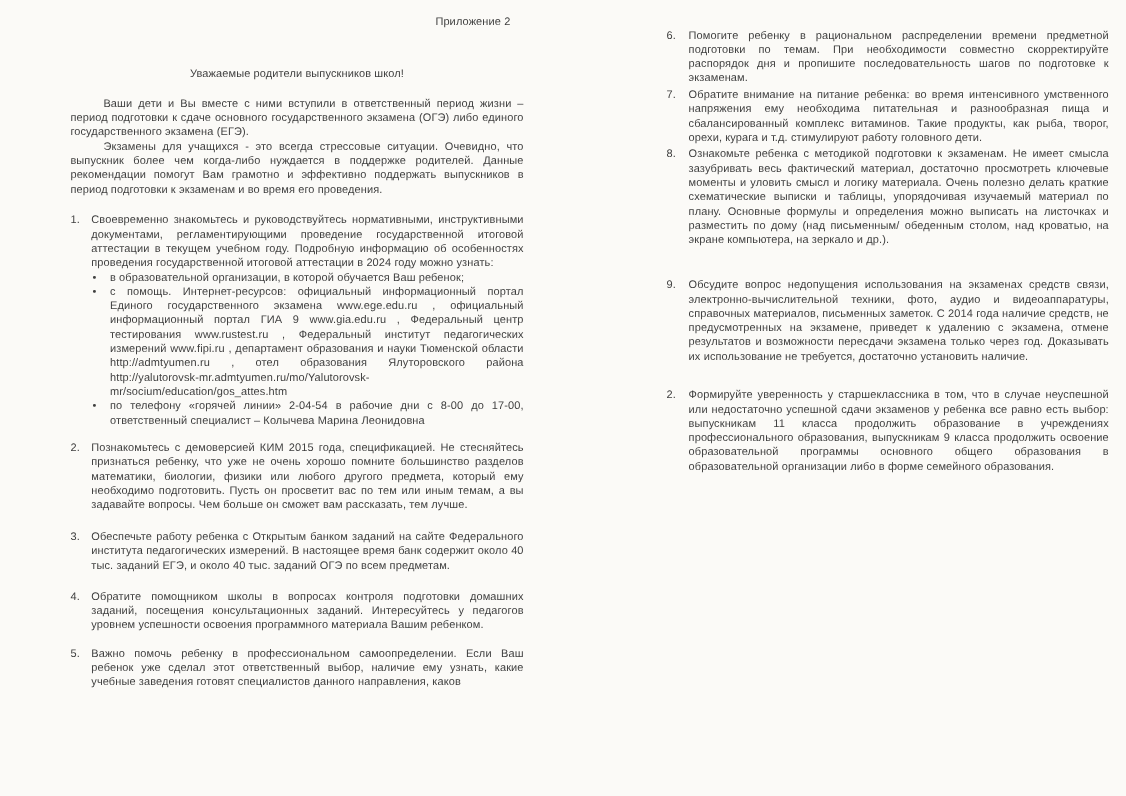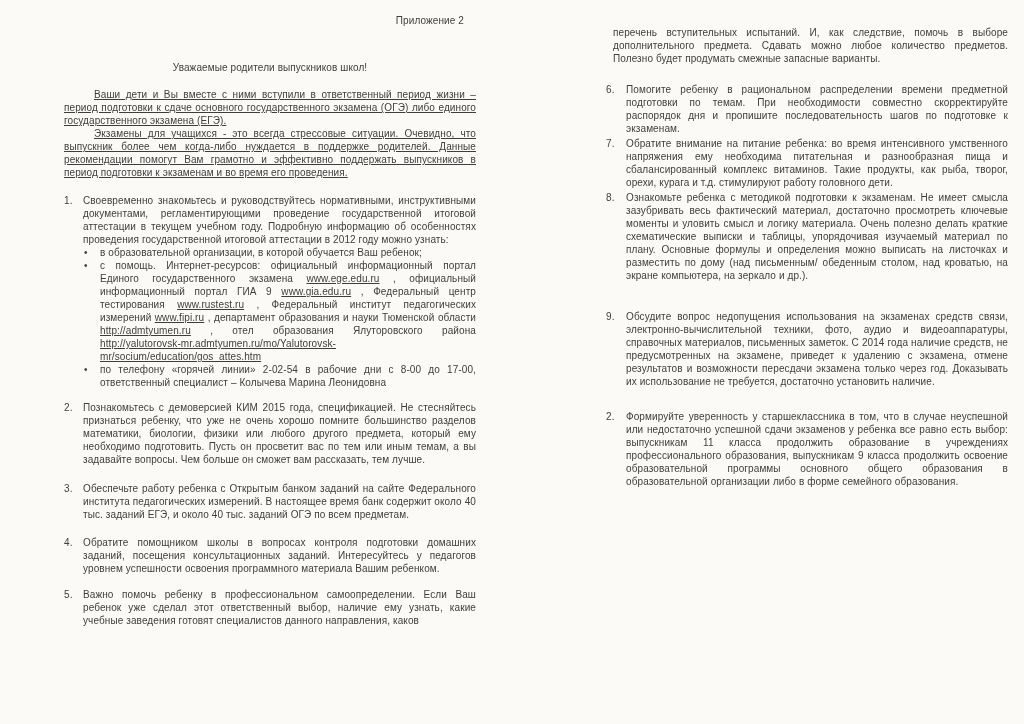--- a/index.html
+++ b/index.html
@@ -16,31 +16,31 @@
     letter-spacing:.1px;
   }
   .col{position:absolute;}
   .col-left{left:64px;top:14px;width:412px;}
   .col-right{left:606px;top:26px;width:402px;}
   .annotation{text-align:right;padding-right:12px;}
   .doc-title{text-align:center;margin-top:7px;padding:0 2px;}
   .salutation{text-align:center;margin-top:34px;}
   .intro{margin-top:14px;}
   .para{text-align:justify;}
-  .para.indent{text-indent:30px;text-decoration:underline;}
+  .para.indent{text-indent:30px;}
   .list{margin-top:15px;}
   .item{display:flex;align-items:flex-start;}
   .item .num{flex:0 0 19px;min-width:19px;}
   .col-right .item .num{flex:0 0 20px;min-width:20px;}
   .item .itext{flex:1;text-align:justify;}
   .bullets{margin-top:0;}
   .bullet{display:flex;margin-left:20px;}
   .bullet .bmark{flex:0 0 16px;min-width:16px;}
   .bullet .btext{flex:1;text-align:justify;}
-  .u{text-decoration:underline;overflow-wrap:anywhere;margin-top:20px;}
+  .u{overflow-wrap:anywhere;margin-top:20px;}
   .cont{padding-left:7px;margin-bottom:18px;}
   .mb12{margin-bottom:12px;}
   .mb16{margin-bottom:16px;}
   .mb15{margin-bottom:15px;}
   .mb13{margin-bottom:13px;}
   .mb2{margin-bottom:2px;}
   .mb28{margin-bottom:28px;}
   .mb22{margin-bottom:22px;}
 </style>
 </head>
@@ -55,34 +55,34 @@
     <div class="intro">
       <div class="para indent">Ваши дети и Вы вместе с ними вступили в ответственный период жизни – период подготовки к сдаче основного государственного экзамена (ОГЭ) либо единого государственного экзамена (ЕГЭ).</div>
       <div class="para indent">Экзамены для учащихся  - это всегда стрессовые ситуации. Очевидно, что выпускник более чем когда-либо нуждается в поддержке родителей. Данные рекомендации помогут Вам грамотно и эффективно поддержать выпускников в период подготовки к экзаменам и во время его проведения.</div>
     </div>
 
     <div class="list">
 
       <div class="mb12">
         <div class="item">
           <span class="num">1.</span>
-          <div class="itext">Своевременно знакомьтесь и руководствуйтесь нормативными, инструктивными документами, регламентирующими проведение государственной итоговой аттестации в текущем учебном году. Подробную информацию об особенностях проведения государственной итоговой аттестации в 2012 году можно узнать:</div>
+          <div class="itext">Своевременно знакомьтесь и руководствуйтесь нормативными, инструктивными документами, регламентирующими проведение государственной итоговой аттестации в текущем учебном году. Подробную информацию об особенностях проведения государственной итоговой аттестации в 2024 году можно узнать:</div>
         </div>
         <div class="bullets">
           <div class="bullet">
             <span class="bmark">•</span>
             <div class="btext"><span>в образовательной организации, в которой обучается Ваш ребенок;</span></div>
           </div>
           <div class="bullet">
             <span class="bmark">•</span>
             <div class="btext"><span>с помощь. Интернет-ресурсов: официальный информационный портал Единого государственного экзамена </span><span class="u">www.ege.edu.ru</span><span> , официальный информационный портал ГИА 9 </span><span class="u">www.gia.edu.ru</span><span> , Федеральный центр тестирования </span><span class="u">www.rustest.ru</span><span> , Федеральный институт педагогических измерений </span><span class="u">www.fipi.ru</span><span> ,  департамент образования и науки Тюменской области </span><span class="u">http://admtyumen.ru</span><span> , отел образования Ялуторовского района </span><span class="u">http://yalutorovsk-mr.admtyumen.ru/mo/Yalutorovsk-mr/socium/education/gos_attes.htm</span></div>
           </div>
           <div class="bullet">
             <span class="bmark">•</span>
-            <div class="btext"><span>по телефону «горячей линии» 2-02-54 в рабочие дни с 8-00 до 17-00, ответственный специалист – Колычева Марина Леонидовна</span></div>
+            <div class="btext"><span>по телефону «горячей линии» 2-04-54 в рабочие дни с 8-00 до 17-00, ответственный специалист – Колычева Марина Леонидовна</span></div>
           </div>
         </div>
       </div>
 
       <div class="item mb16">
         <span class="num">2.</span>
         <div class="itext">Познакомьтесь с демоверсией КИМ 2015 года, спецификацией. Не стесняйтесь признаться ребенку, что уже не очень хорошо помните большинство разделов математики, биологии, физики или любого другого предмета, который ему необходимо подготовить. Пусть он просветит вас по тем или иным темам, а вы задавайте вопросы. Чем больше он сможет вам рассказать, тем лучше.</div>
       </div>
 
       <div class="item mb15">
@@ -97,21 +97,20 @@
 
       <div class="item">
         <span class="num">5.</span>
         <div class="itext">Важно помочь ребенку в профессиональном самоопределении. Если Ваш ребенок уже сделал этот ответственный выбор, наличие ему узнать, какие учебные заведения готовят специалистов данного направления, каков</div>
       </div>
 
     </div>
   </div>
 
   <div class="col col-right">
-    <div class="para cont">перечень вступительных испытаний. И, как следствие, помочь в выборе дополнительного предмета. Сдавать можно любое количество предметов. Полезно будет продумать смежные запасные варианты.</div>
 
     <div class="list" style="margin-top:0;">
 
       <div class="item mb2">
         <span class="num">6.</span>
         <div class="itext">Помогите ребенку в рациональном распределении времени предметной подготовки по темам. При необходимости совместно скорректируйте распорядок дня и пропишите последовательность шагов по подготовке к экзаменам.</div>
       </div>
 
       <div class="item mb2">
         <span class="num">7.</span>

